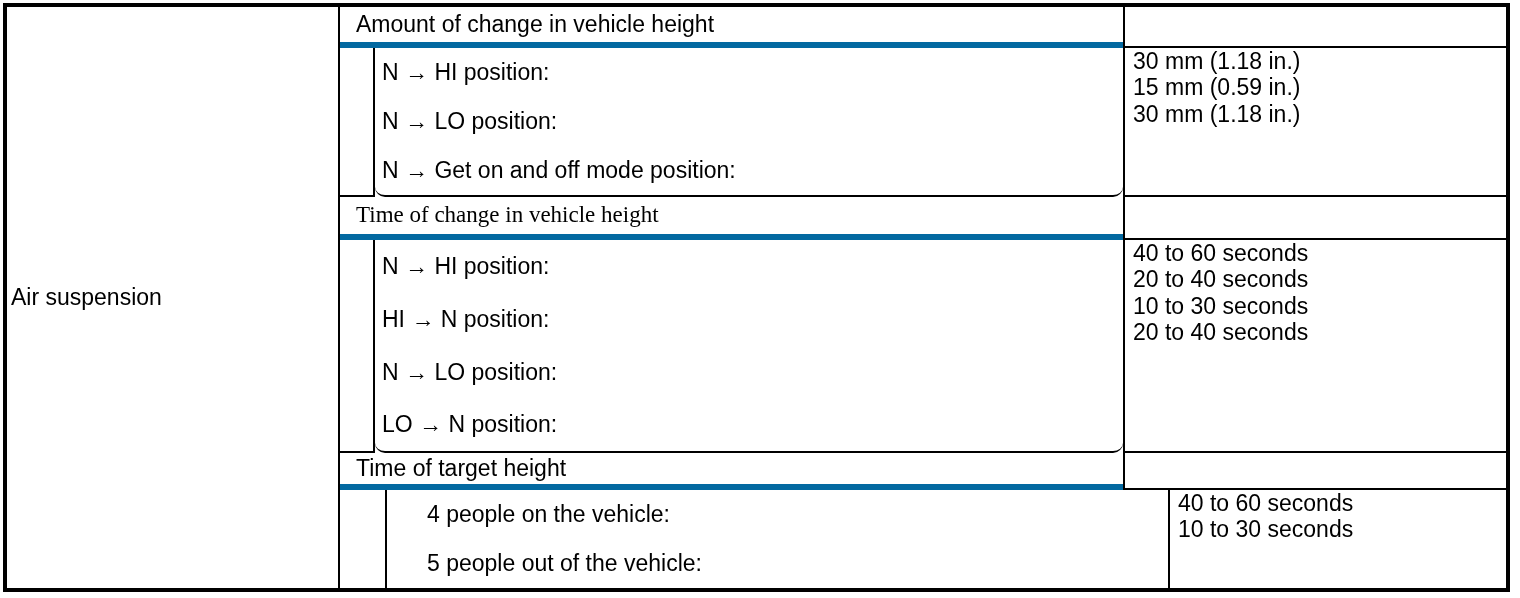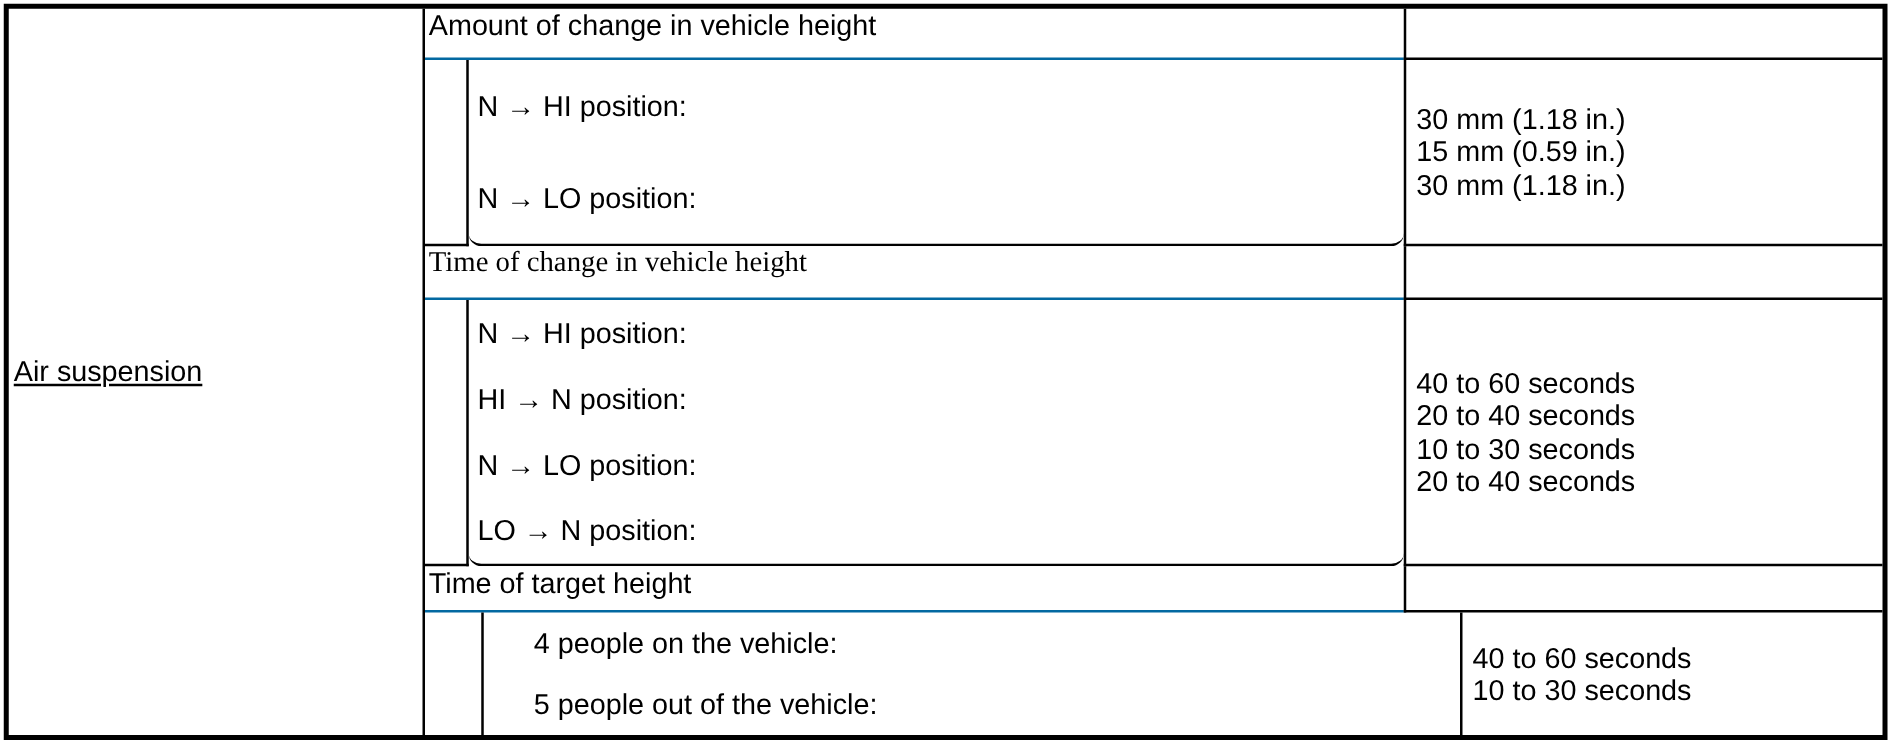--- a/index.html
+++ b/index.html
@@ -45,28 +45,28 @@
   .c4 { grid-column: 4; } .cmid { grid-column: 2 / 4; }
 
   
   .system-cell {
     grid-row: 1 / 7;
     grid-column: 1;
     border-right: 2px solid #000000;
     display: flex;
     align-items: center;
     padding-left: 4px;
-    text-decoration: underline;
   }
 
   
   .group-title-cell {
-    border-bottom: 2px solid #0369a1;
+    border-bottom: 6px solid #0369a1;
     display: flex;
-    padding-left: 3px;
+    align-items: center;
+    padding-left: 16px;
     overflow: hidden;
   }
   .group-title-spacer {
     border-bottom: 2px solid #000000;
     border-left: 2px solid #000000;
   }
 
   
   .indent-cell {
     border-right: 2px solid #000000;
@@ -79,21 +79,21 @@
     justify-content: space-around;
     padding-left: 7px;
     overflow: hidden;
     border-radius: 10px;
   }
   .values-cell {
     border-left: 2px solid #000000;
     border-bottom: 2px solid #000000;
     display: flex;
     flex-direction: column;
-    justify-content: center;
+    justify-content: flex-start;
     padding-left: 8px;
     overflow: hidden;
   }
   .no-bb { border-bottom: none; margin-left: 45px; }
 
   .spec-line { white-space: nowrap; }
 </style>
 </head>
 <body>
 
@@ -106,20 +106,21 @@
 
     <div class="group-title-cell r1 cmid">
       <span>Amount of change in vehicle height</span>
     </div>
     <div class="group-title-spacer r1 c4"></div>
 
     <div class="indent-cell r2 c2"></div>
     <div class="labels-cell r2 c3">
       <div class="spec-line">N → HI position:</div>
       <div class="spec-line">N → LO position:</div>
+      <div class="spec-line">N → Get on and off mode position:</div>
     </div>
     <div class="values-cell r2 c4">
       <div class="spec-line">30 mm (1.18 in.)</div>
       <div class="spec-line">15 mm (0.59 in.)</div>
       <div class="spec-line">30 mm (1.18 in.)</div>
     </div>
 
     <div class="group-title-cell r3 cmid">
       <span>Time of change in vehicle height</span>
     </div>

